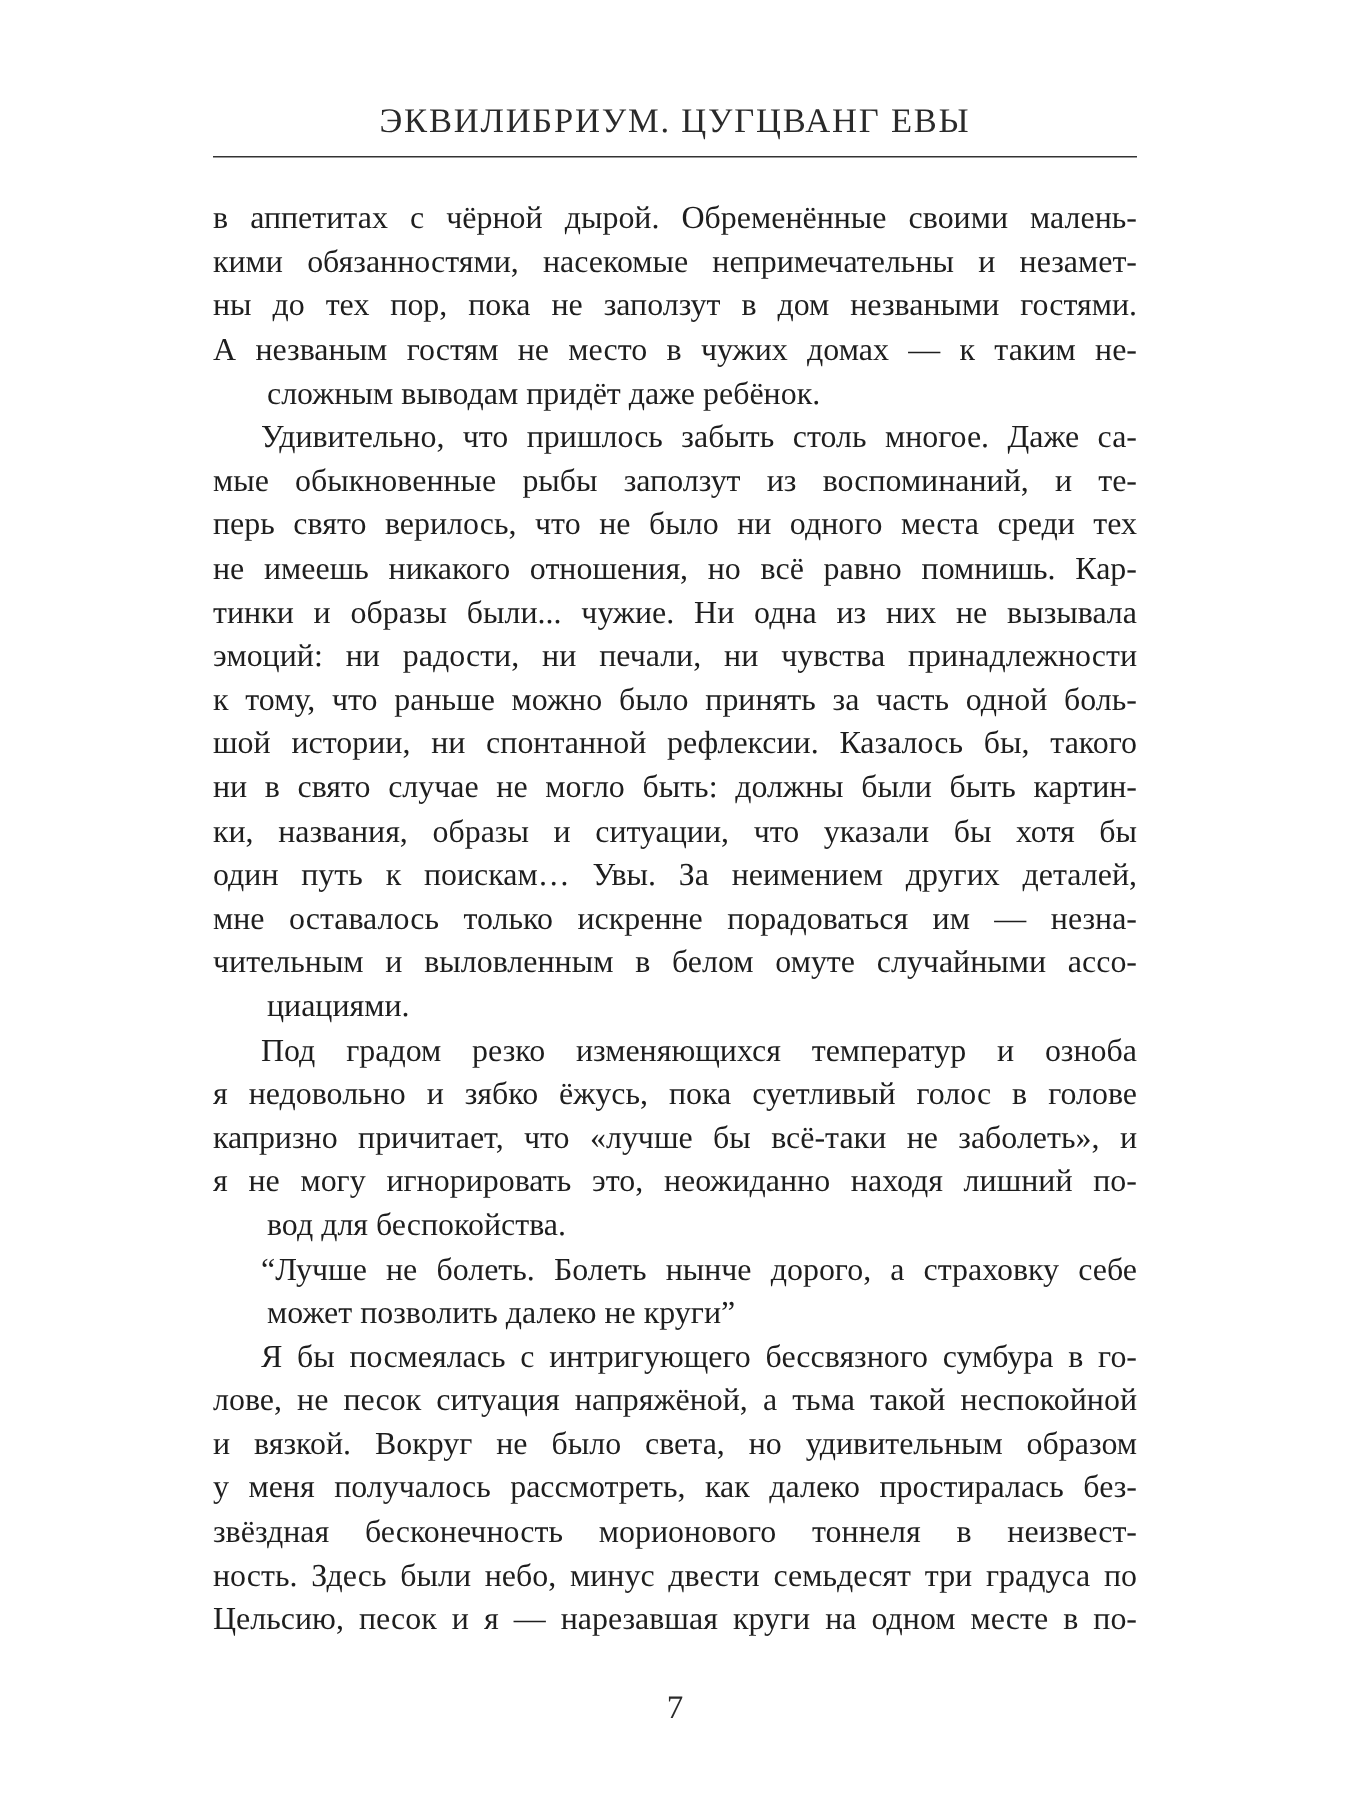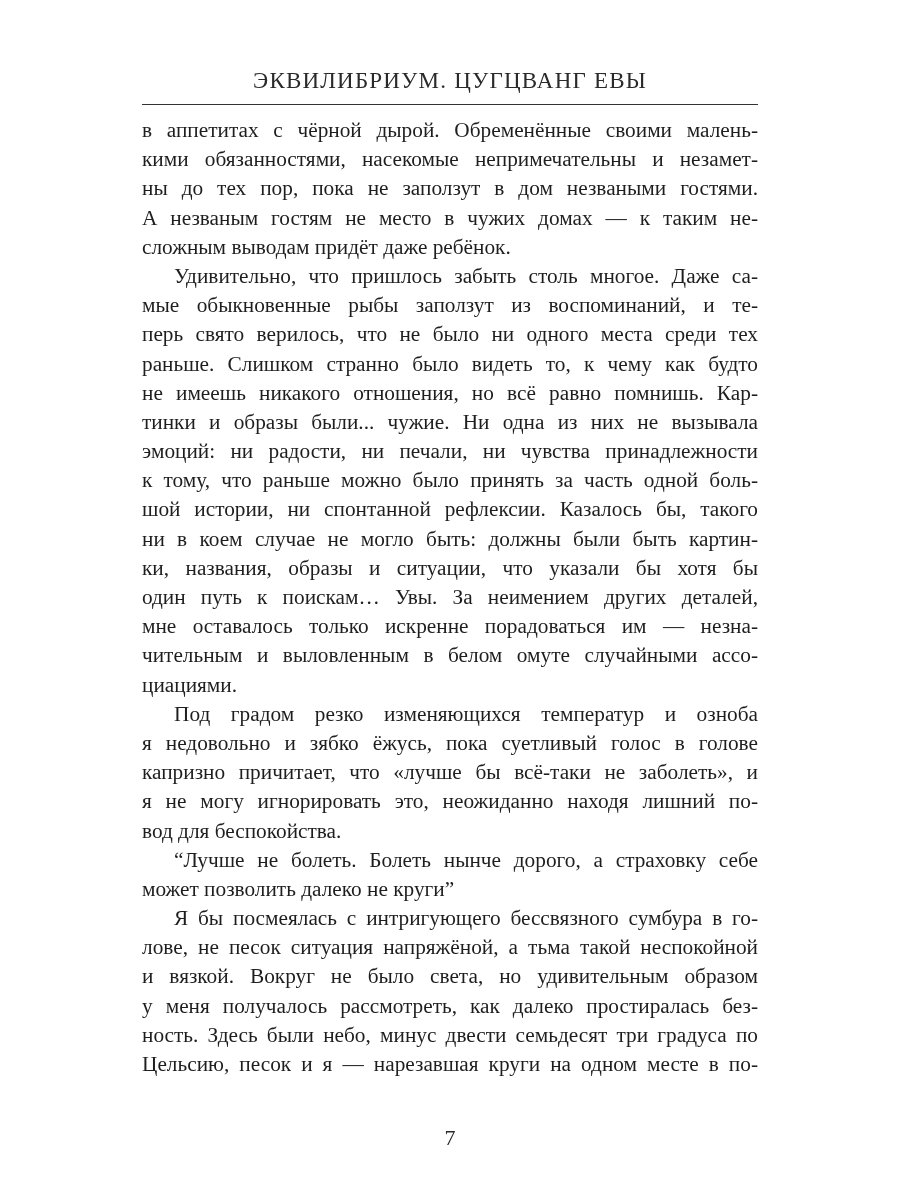--- a/index.html
+++ b/index.html
@@ -26,34 +26,34 @@
   }
   .head-rule {
     position: absolute;
     left: 142px; width: 616px;
     top: 104px; height: 0;
     border-top: 1.5px solid #333;
   }
   .body-text {
     position: absolute;
     left: 142px; width: 616px;
-    top: 116px;
+    top: 131px;
     font-size: 21.3px;
     line-height: 29.2px;
     text-align: justify;
   }
   .line {
     display: block;
     height: 29.2px;
     white-space: nowrap;
     text-align: justify;
     text-align-last: justify;
   }
   .line.indent { padding-left: 32px; }
-  .line.last { text-align-last: left; }
+  .line.last { text-align-last: left; margin-left: 36px; }
   .page-number {
     position: absolute;
     left: 0; width: 900px;
     top: 1123px;
     text-align: center;
     font-size: 22px;
     line-height: 30px;
     color: #2a2a2a;
   }
 </style>
@@ -68,44 +68,44 @@
 
     <span class="line">в аппетитах с чёрной дырой. Обременённые своими малень-</span>
     <span class="line">кими обязанностями, насекомые непримечательны и незамет-</span>
     <span class="line">ны до тех пор, пока не заползут в дом незваными гостями.</span>
     <span class="line">А незваным гостям не место в чужих домах — к таким не-</span>
     <span class="line last">сложным выводам придёт даже ребёнок.</span>
 
     <span class="line indent">Удивительно, что пришлось забыть столь многое. Даже са-</span>
     <span class="line">мые обыкновенные рыбы заползут из воспоминаний, и те-</span>
     <span class="line">перь свято верилось, что не было ни одного места среди тех</span>
-    <span class="line">раньше. Слишком странно было видеть то, к чему как будто</span>
     <span class="line">не имеешь никакого отношения, но всё равно помнишь. Кар-</span>
     <span class="line">тинки и образы были... чужие. Ни одна из них не вызывала</span>
     <span class="line">эмоций: ни радости, ни печали, ни чувства принадлежности</span>
     <span class="line">к тому, что раньше можно было принять за часть одной боль-</span>
     <span class="line">шой истории, ни спонтанной рефлексии. Казалось бы, такого</span>
-    <span class="line">ни в коем случае не могло быть: должны были быть картин-</span>
+    <span class="line">ни в свято случае не могло быть: должны были быть картин-</span>
     <span class="line">ки, названия, образы и ситуации, что указали бы хотя бы</span>
     <span class="line">один путь к поискам… Увы. За неимением других деталей,</span>
     <span class="line">мне оставалось только искренне порадоваться им — незна-</span>
     <span class="line">чительным и выловленным в белом омуте случайными ассо-</span>
     <span class="line last">циациями.</span>
 
     <span class="line indent">Под градом резко изменяющихся температур и озноба</span>
     <span class="line">я недовольно и зябко ёжусь, пока суетливый голос в голове</span>
     <span class="line">капризно причитает, что «лучше бы всё-таки не заболеть», и</span>
     <span class="line">я не могу игнорировать это, неожиданно находя лишний по-</span>
     <span class="line last">вод для беспокойства.</span>
 
     <span class="line indent">“Лучше не болеть. Болеть нынче дорого, а страховку себе</span>
     <span class="line last">может позволить далеко не круги”</span>
 
     <span class="line indent">Я бы посмеялась с интригующего бессвязного сумбура в го-</span>
     <span class="line">лове, не песок ситуация напряжёной, а тьма такой неспокойной</span>
     <span class="line">и вязкой. Вокруг не было света, но удивительным образом</span>
     <span class="line">у меня получалось рассмотреть, как далеко простиралась без-</span>
+    <span class="line">звёздная бесконечность морионового тоннеля в неизвест-</span>
     <span class="line">ность. Здесь были небо, минус двести семьдесят три градуса по</span>
     <span class="line">Цельсию, песок и я — нарезавшая круги на одном месте в по-</span>
   </div>
 
   <div class="page-number">7</div>
 </div>
 
 </body></html>

